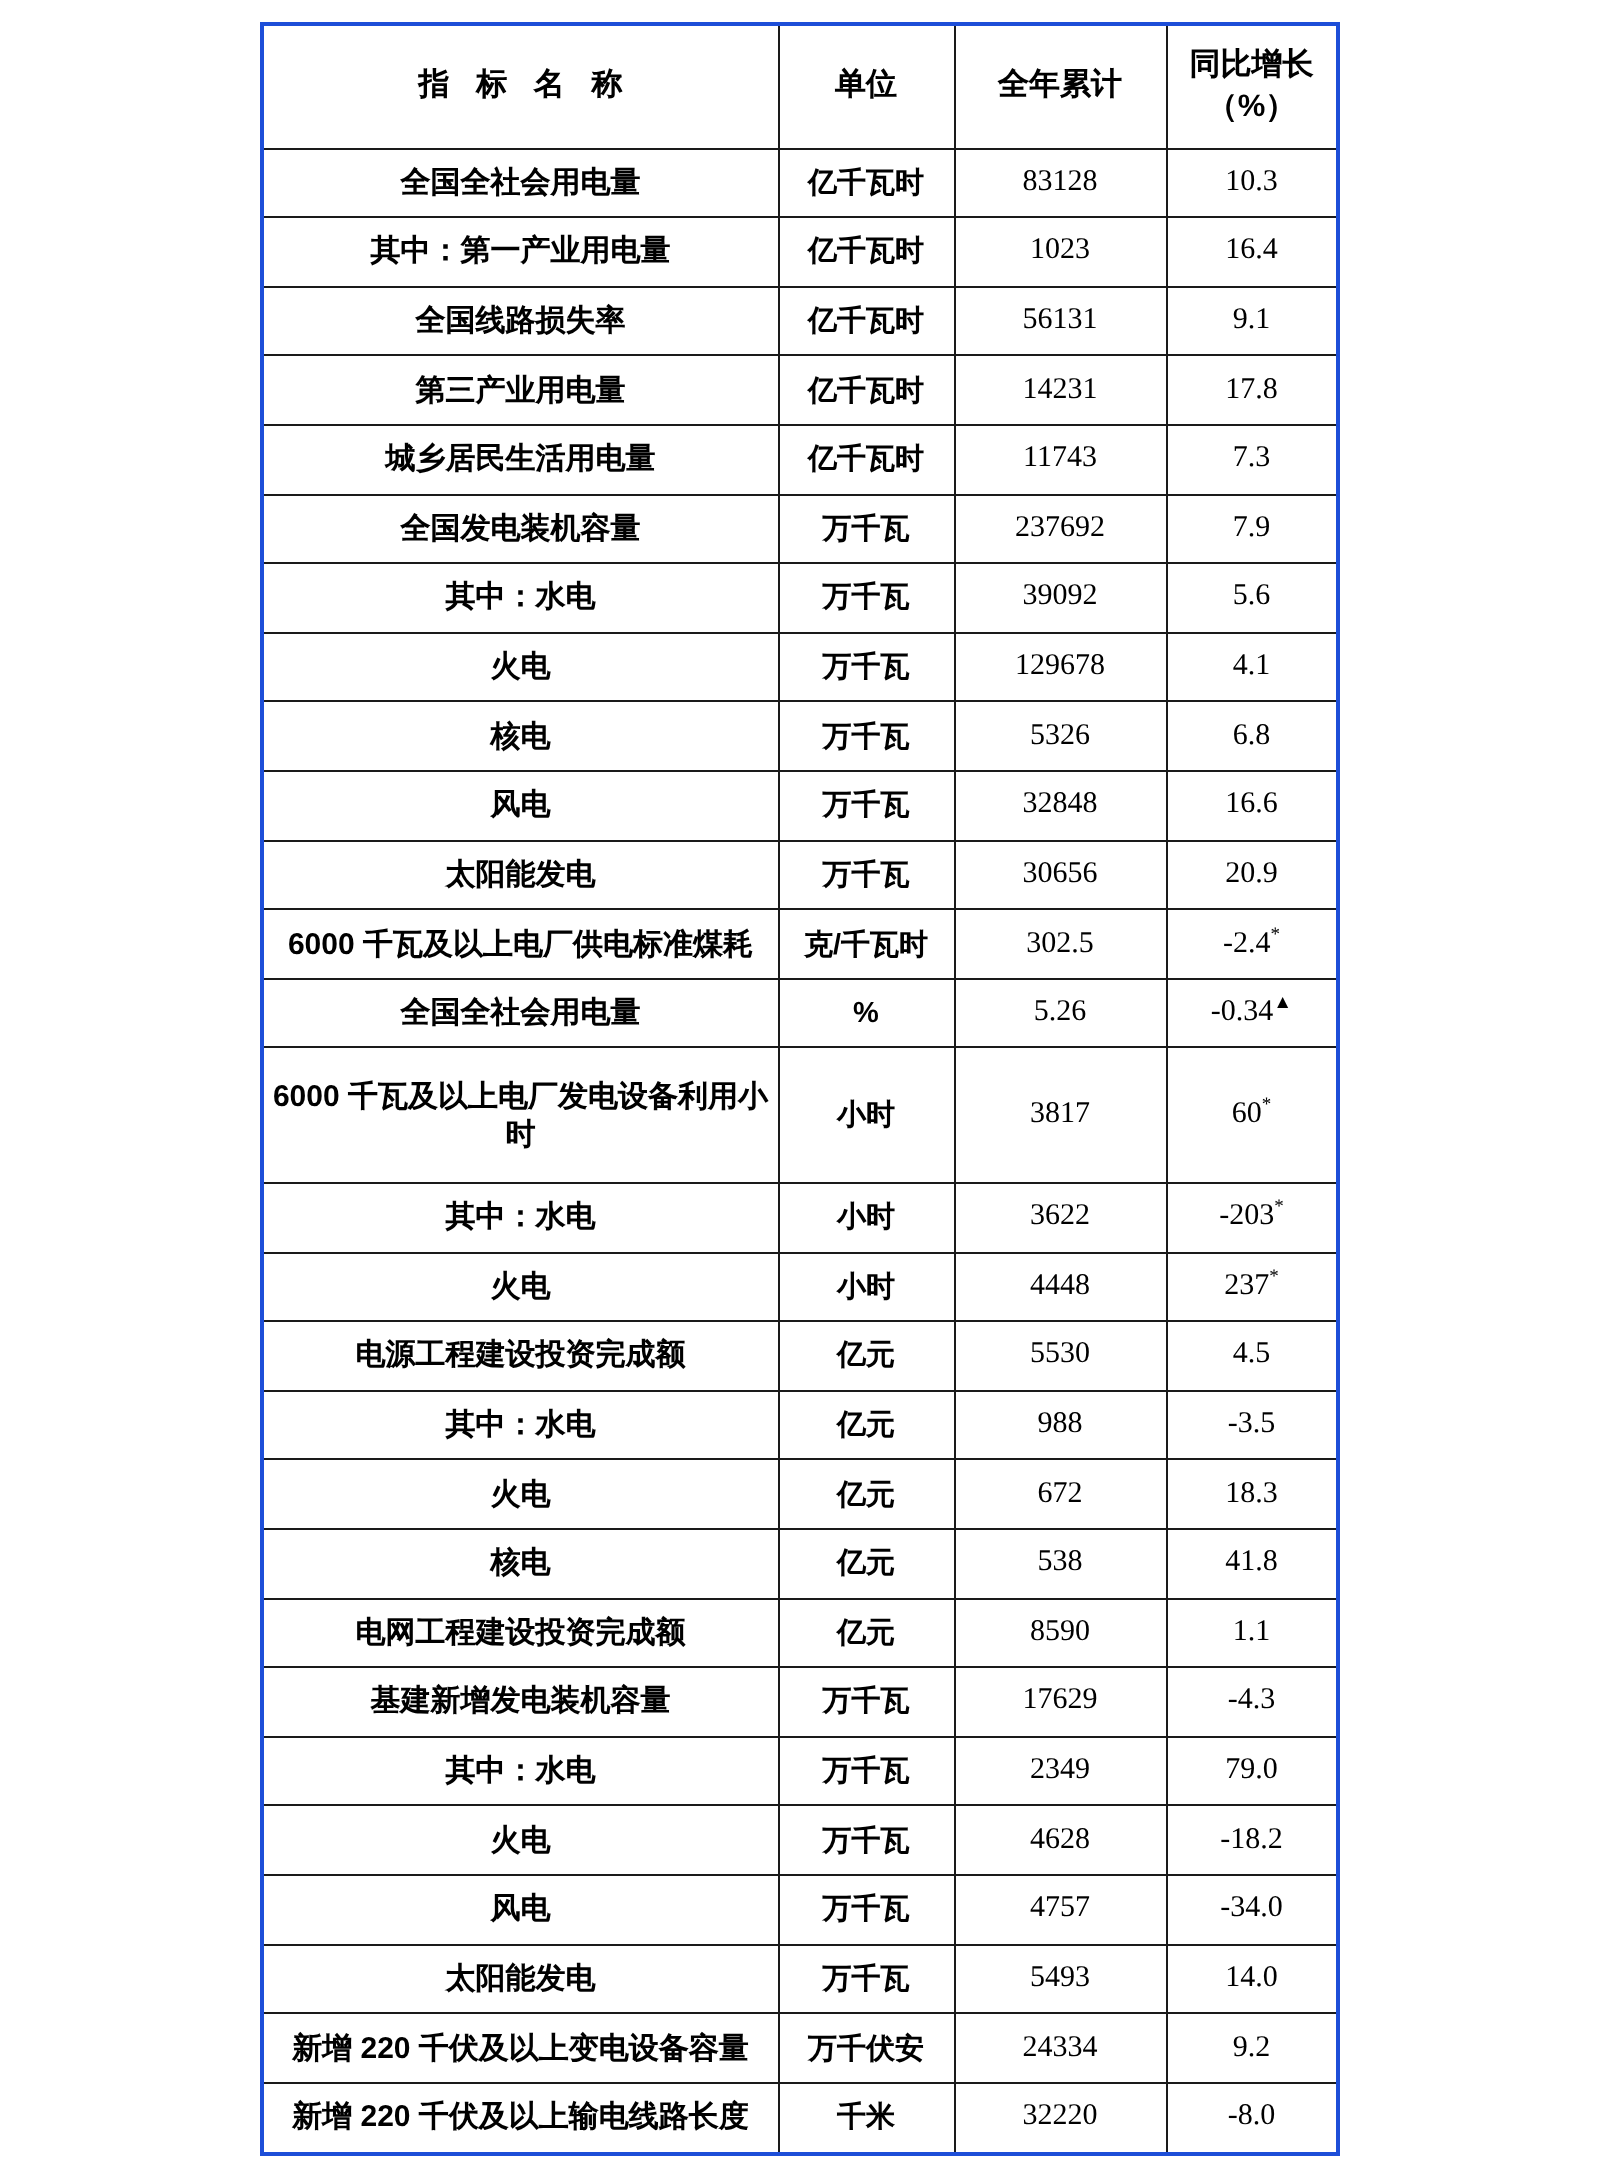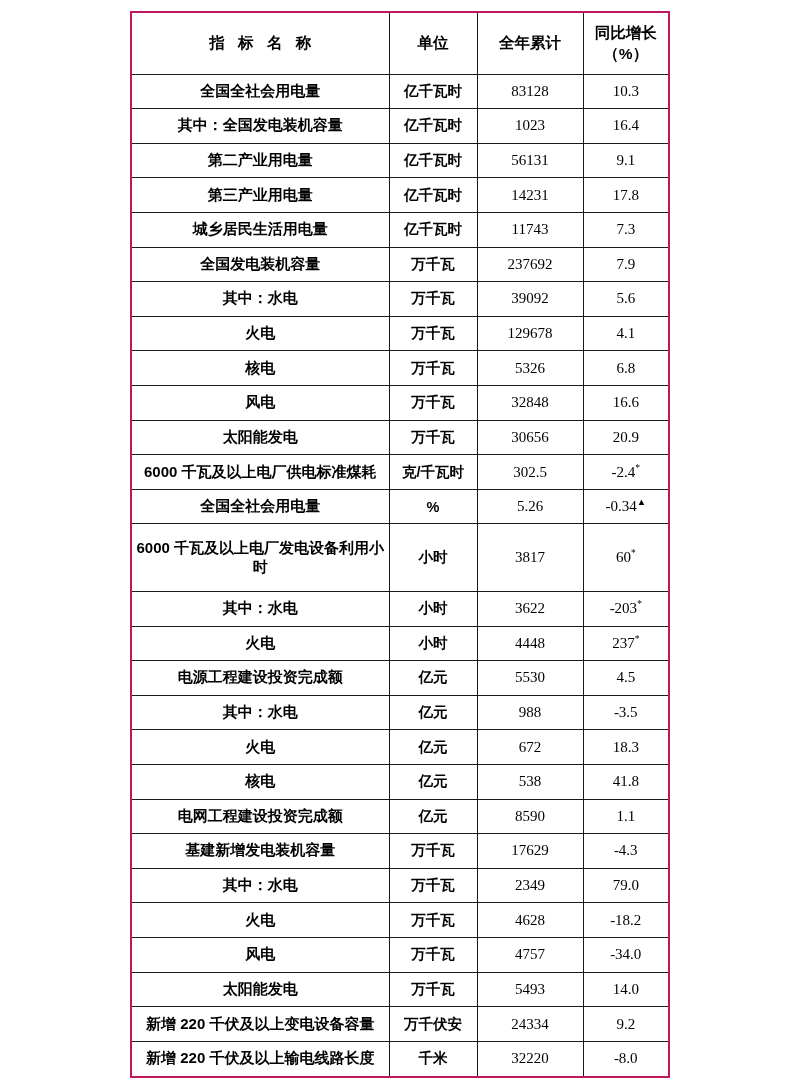--- a/index.html
+++ b/index.html
@@ -17,21 +17,21 @@
     background: #ffffff;
   }
   table.stats {
     position: absolute;
     left: 130px;
     top: 11px;
     width: 538px;
     height: 1067px;
     border-collapse: collapse;
     table-layout: fixed;
-    border: 2px solid #be185d;
+    border: 2px solid #1d4ed8;
   }
   table.stats th, table.stats td {
     border: 1px solid #1a1a1a;
     padding: 0;
     color: #000000;
     overflow: hidden;
   }
   tr.header-row { height: 62px; }
   th {
     text-align: center;
@@ -94,27 +94,27 @@
       </tr>
     </thead>
     <tbody>
         <tr>
           <td class="name-cell indent-0">全国全社会用电量</td>
           <td class="unit-cell">亿千瓦时</td>
           <td class="total-cell">83128</td>
           <td class="growth-cell"><span>10.3</span></td>
         </tr>
         <tr>
-          <td class="name-cell indent-1">其中：全国发电装机容量</td>
+          <td class="name-cell indent-1">其中：第一产业用电量</td>
           <td class="unit-cell">亿千瓦时</td>
           <td class="total-cell">1023</td>
           <td class="growth-cell"><span>16.4</span></td>
         </tr>
         <tr>
-          <td class="name-cell indent-2">第二产业用电量</td>
+          <td class="name-cell indent-2">全国线路损失率</td>
           <td class="unit-cell">亿千瓦时</td>
           <td class="total-cell">56131</td>
           <td class="growth-cell"><span>9.1</span></td>
         </tr>
         <tr>
           <td class="name-cell indent-2">第三产业用电量</td>
           <td class="unit-cell">亿千瓦时</td>
           <td class="total-cell">14231</td>
           <td class="growth-cell"><span>17.8</span></td>
         </tr>

